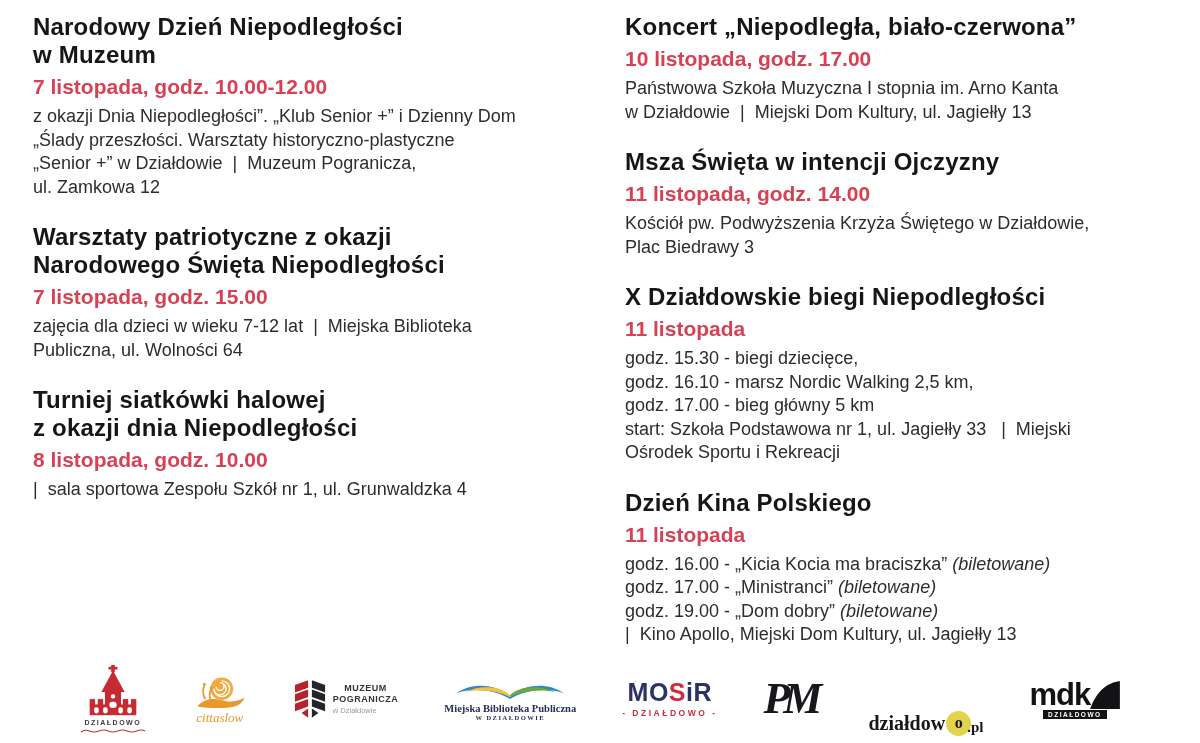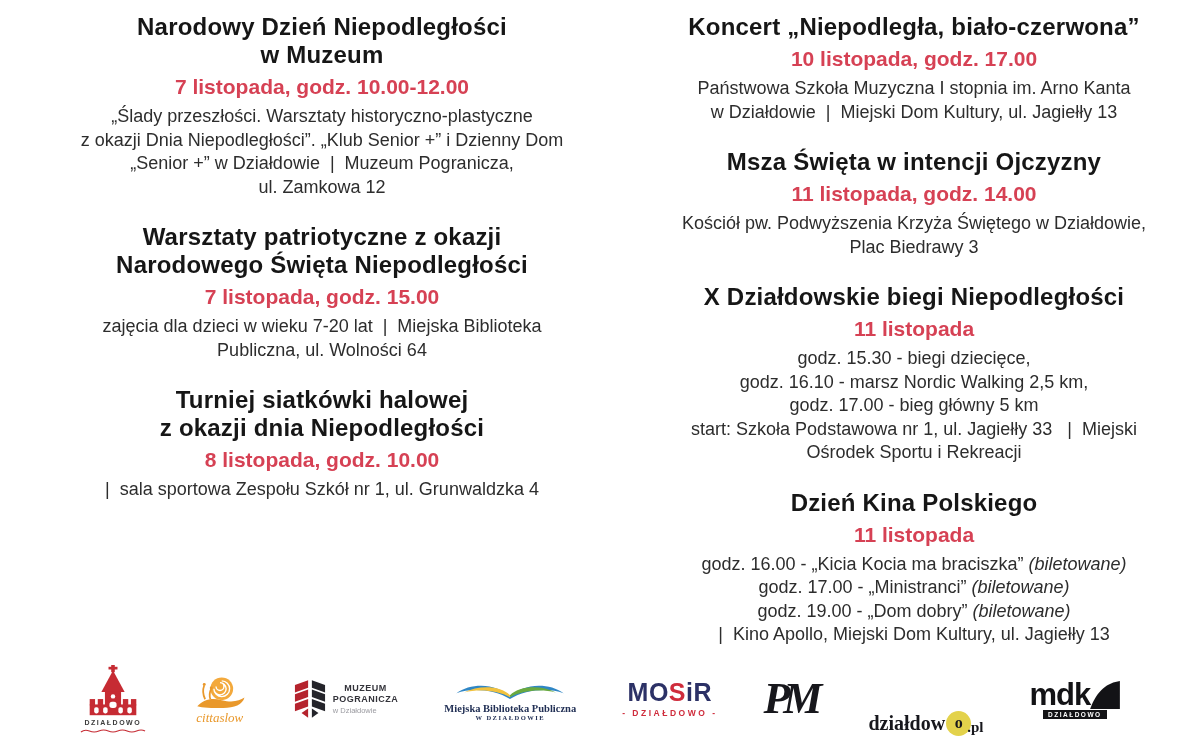--- a/index.html
+++ b/index.html
@@ -3,21 +3,21 @@
 <meta charset="utf-8">
 <style>
   html,body { margin:0; padding:0; }
   body {
     width:1200px; height:743px; background:#ffffff; position:relative;
     font-family:"Liberation Sans","DejaVu Sans",sans-serif; overflow:hidden;
   }
   .col { position:absolute; top:13px; width:578px; }
   .col-left  { left:33px; }
   .col-right { left:625px; }
-  .event { margin:0 0 24px 0;text-align:center; }
+  .event { margin:0 0 24px 0; }
   .ev-title {
     margin:0 0 5px 0; font-size:24px; line-height:28px; font-weight:800;
     color:#161616; letter-spacing:0.2px;
   }
   .tl { display:block; }
   .ev-date {
     font-size:21px; line-height:26px; font-weight:700; color:#d64154;
     margin-bottom:5px;
   }
   .ev-body { font-size:18px; line-height:23.5px; color:#2d2d2d; }
@@ -62,35 +62,35 @@
 
 <div class="col col-left">
 
   <section class="event">
     <h2 class="ev-title">
       <span class="tl">Narodowy Dzień Niepodległości</span>
       <span class="tl">w Muzeum</span>
     </h2>
     <div class="ev-date">7 listopada, godz. 10.00-12.00</div>
     <div class="ev-body">
+      <div class="bl"><span>z okazji Dnia Niepodległości”. „Klub Senior +” i Dzienny Dom</span></div>
       <div class="bl"><span>„Ślady przeszłości. Warsztaty historyczno-plastyczne</span></div>
-      <div class="bl"><span>z okazji Dnia Niepodległości”. „Klub Senior +” i Dzienny Dom</span></div>
       <div class="bl"><span>„Senior +” w Działdowie  |  Muzeum Pogranicza,</span></div>
       <div class="bl"><span>ul. Zamkowa 12</span></div>
     </div>
   </section>
 
   <section class="event">
     <h2 class="ev-title">
       <span class="tl">Warsztaty patriotyczne z okazji</span>
       <span class="tl">Narodowego Święta Niepodległości</span>
     </h2>
     <div class="ev-date">7 listopada, godz. 15.00</div>
     <div class="ev-body">
-      <div class="bl"><span>zajęcia dla dzieci w wieku 7-20 lat  |  Miejska Biblioteka</span></div>
+      <div class="bl"><span>zajęcia dla dzieci w wieku 7-12 lat  |  Miejska Biblioteka</span></div>
       <div class="bl"><span>Publiczna, ul. Wolności 64</span></div>
     </div>
   </section>
 
   <section class="event">
     <h2 class="ev-title">
       <span class="tl">Turniej siatkówki halowej</span>
       <span class="tl">z okazji dnia Niepodległości</span>
     </h2>
     <div class="ev-date">8 listopada, godz. 10.00</div>

